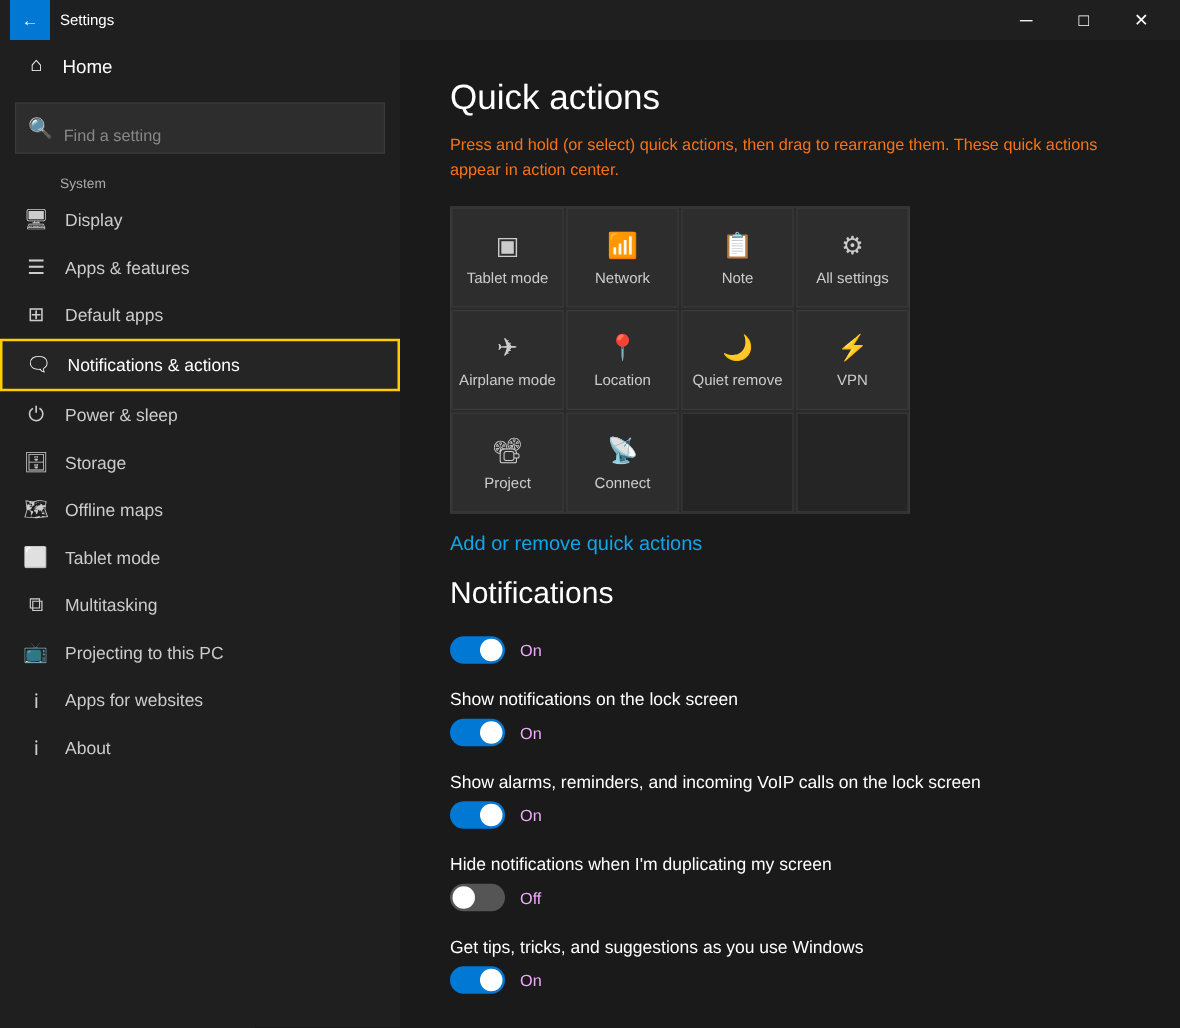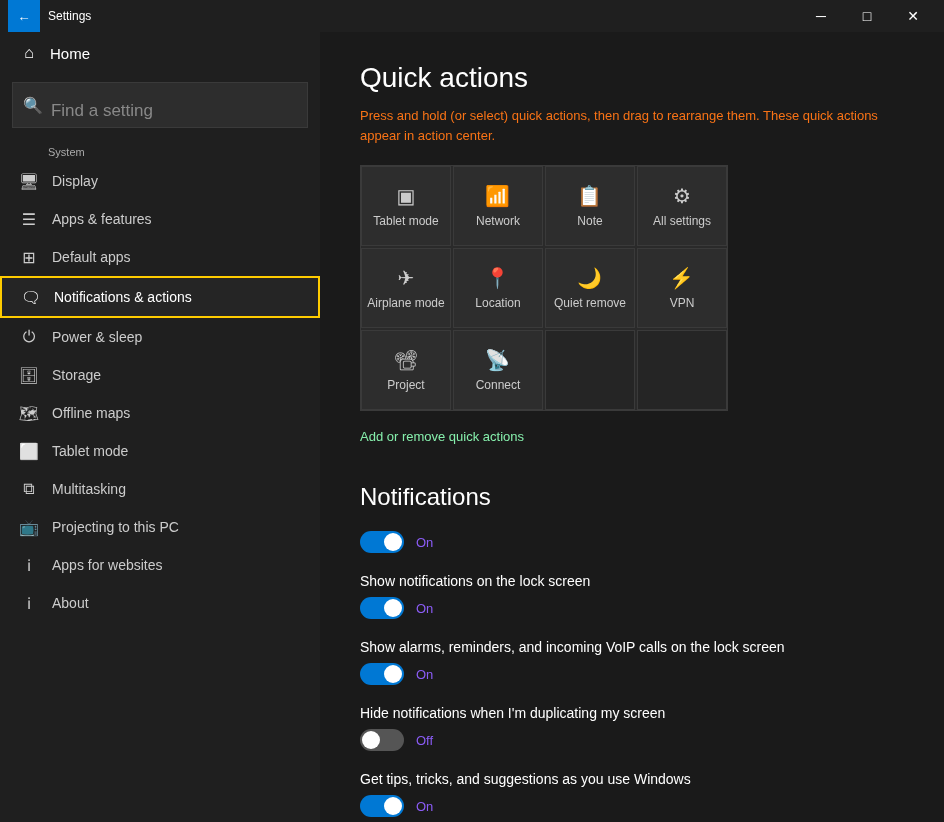--- a/index.html
+++ b/index.html
@@ -87,21 +87,21 @@
       align-items: center;
       background: #2d2d2d;
       border: 1px solid #3a3a3a;
       padding: 6px 10px;
       gap: 8px;
     }
     .search-box input {
       background: transparent;
       border: none;
       color: #fca5a5;
-      font-size: 17px;
+      font-size: 13px;
       outline: none;
       flex: 1;
       margin-top: 12px;
     }
     .search-box input::placeholder { color: #888; }
     .system-label {
       padding: 10px 20px 4px;
       font-size: 11px;
       color: #aaa;
       margin-left: 28px;
@@ -174,26 +174,26 @@
       border: 1px solid #3a3a3a;
     }
     .qa-tile .qa-icon {
       font-size: 20px;
     }
     .qa-tile-empty {
       background: #252525;
     }
 
     .add-remove-link {
-      color: #86efac;
-      font-size: 13px;
+      color: #0ea5e9;
+      font-size: 16px;
       cursor: pointer;
       text-decoration: none;
       display: inline-block;
-      margin-bottom: 39px;
+      margin-bottom: 16px;
     }
 
     
     .notif-title {
       font-size: 24px;
       font-weight: 300;
       margin-bottom: 20px;
     }
     .notif-row {
       margin-bottom: 20px;
@@ -224,21 +224,21 @@
       border-radius: 50%;
       background: white;
       position: absolute;
       top: 2px;
       transition: left 0.2s;
     }
     .toggle.on .toggle-knob { left: 24px; }
     .toggle.off .toggle-knob { left: 2px; }
     .toggle-label {
       font-size: 13px;
-      color: #8b5cf6;
+      color: #f0abfc;
     }
   </style>
 </head>
 <body>
 
 <div class="titlebar">
   <button class="titlebar-back">
     <span>←</span>
   </button>
   <span class="titlebar-title">Settings</span>

